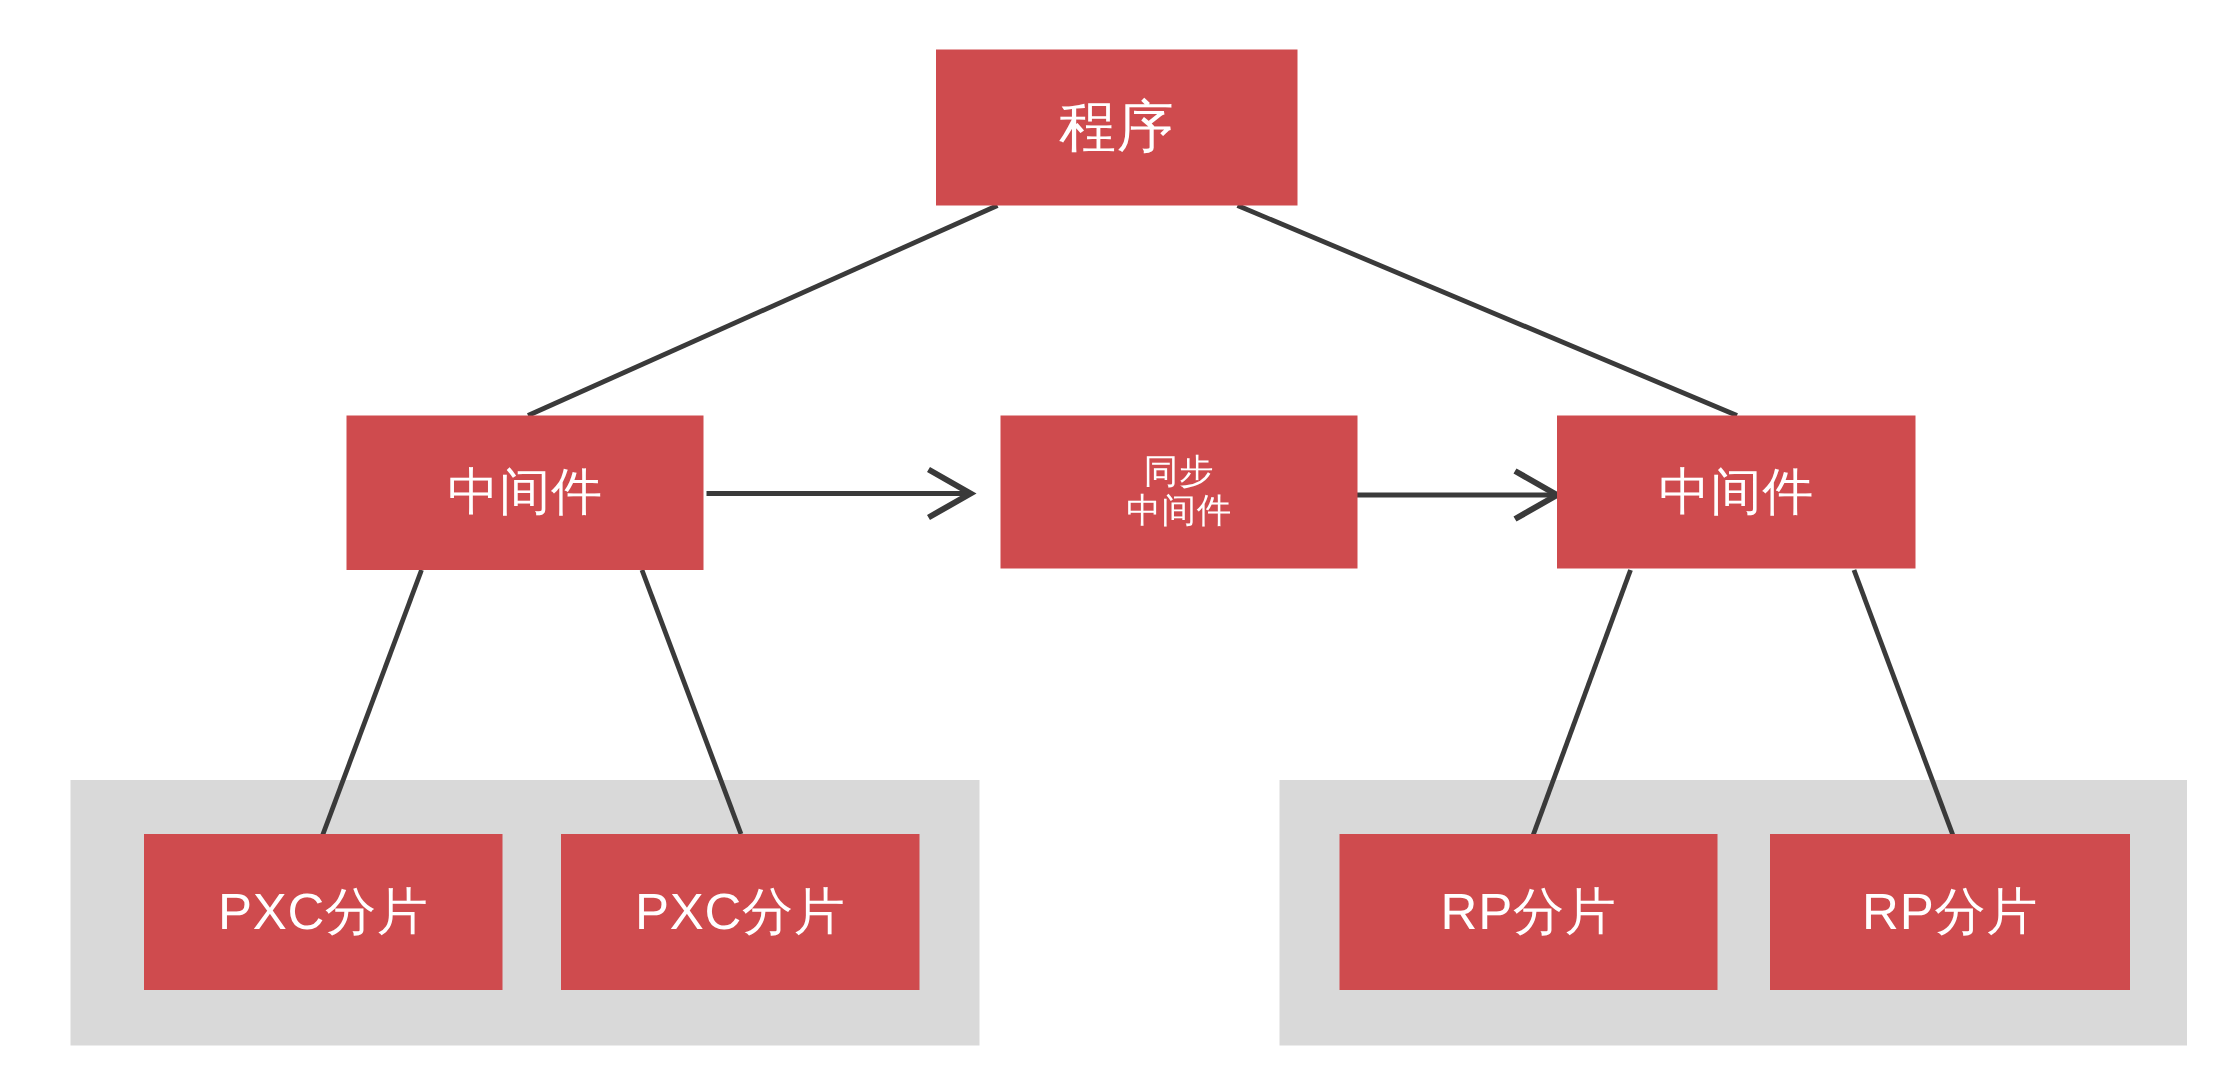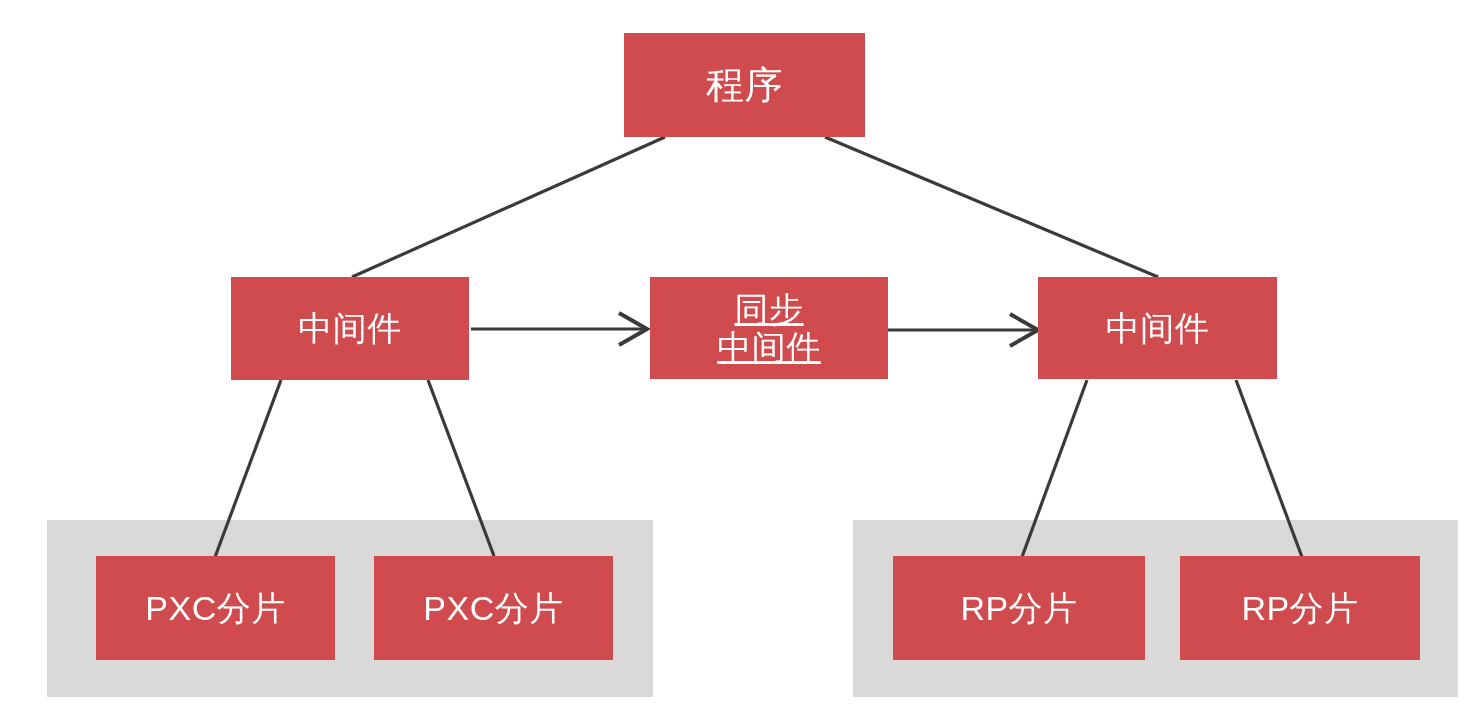--- a/index.html
+++ b/index.html
@@ -49,21 +49,21 @@
     line-height: 1.12;
     letter-spacing: 0.5px;
     font-weight: 400;
     box-sizing: border-box;
     white-space: pre-line;
   }
 
   
   #node-program       { left: 624px;  top: 33px;  width: 241px; height: 104px; font-size: 38px; }
   #node-middleware-left  { left: 231px;  top: 277px; width: 238px; height: 103px; font-size: 34px; }
-  #node-sync-middleware  { left: 650px;  top: 277px; width: 238px; height: 102px; font-size: 34px; text-decoration: underline; }
+  #node-sync-middleware  { left: 667px;  top: 277px; width: 238px; height: 102px; font-size: 23px; }
   #node-middleware-right { left: 1038px; top: 277px; width: 239px; height: 102px; font-size: 34px; }
 
   #node-pxc-shard-1   { left: 96px;   top: 556px; width: 239px; height: 104px; font-size: 34px; }
   #node-pxc-shard-2   { left: 374px;  top: 556px; width: 239px; height: 104px; font-size: 34px; }
   #node-rp-shard-1    { left: 893px;  top: 556px; width: 252px; height: 104px; font-size: 34px; }
   #node-rp-shard-2    { left: 1180px; top: 556px; width: 240px; height: 104px; font-size: 34px; }
 
   
   #group-pxc-cluster  { left: 47px;  top: 520px; width: 606px; height: 177px; }
   #group-rp-cluster   { left: 853px; top: 520px; width: 605px; height: 177px; }

